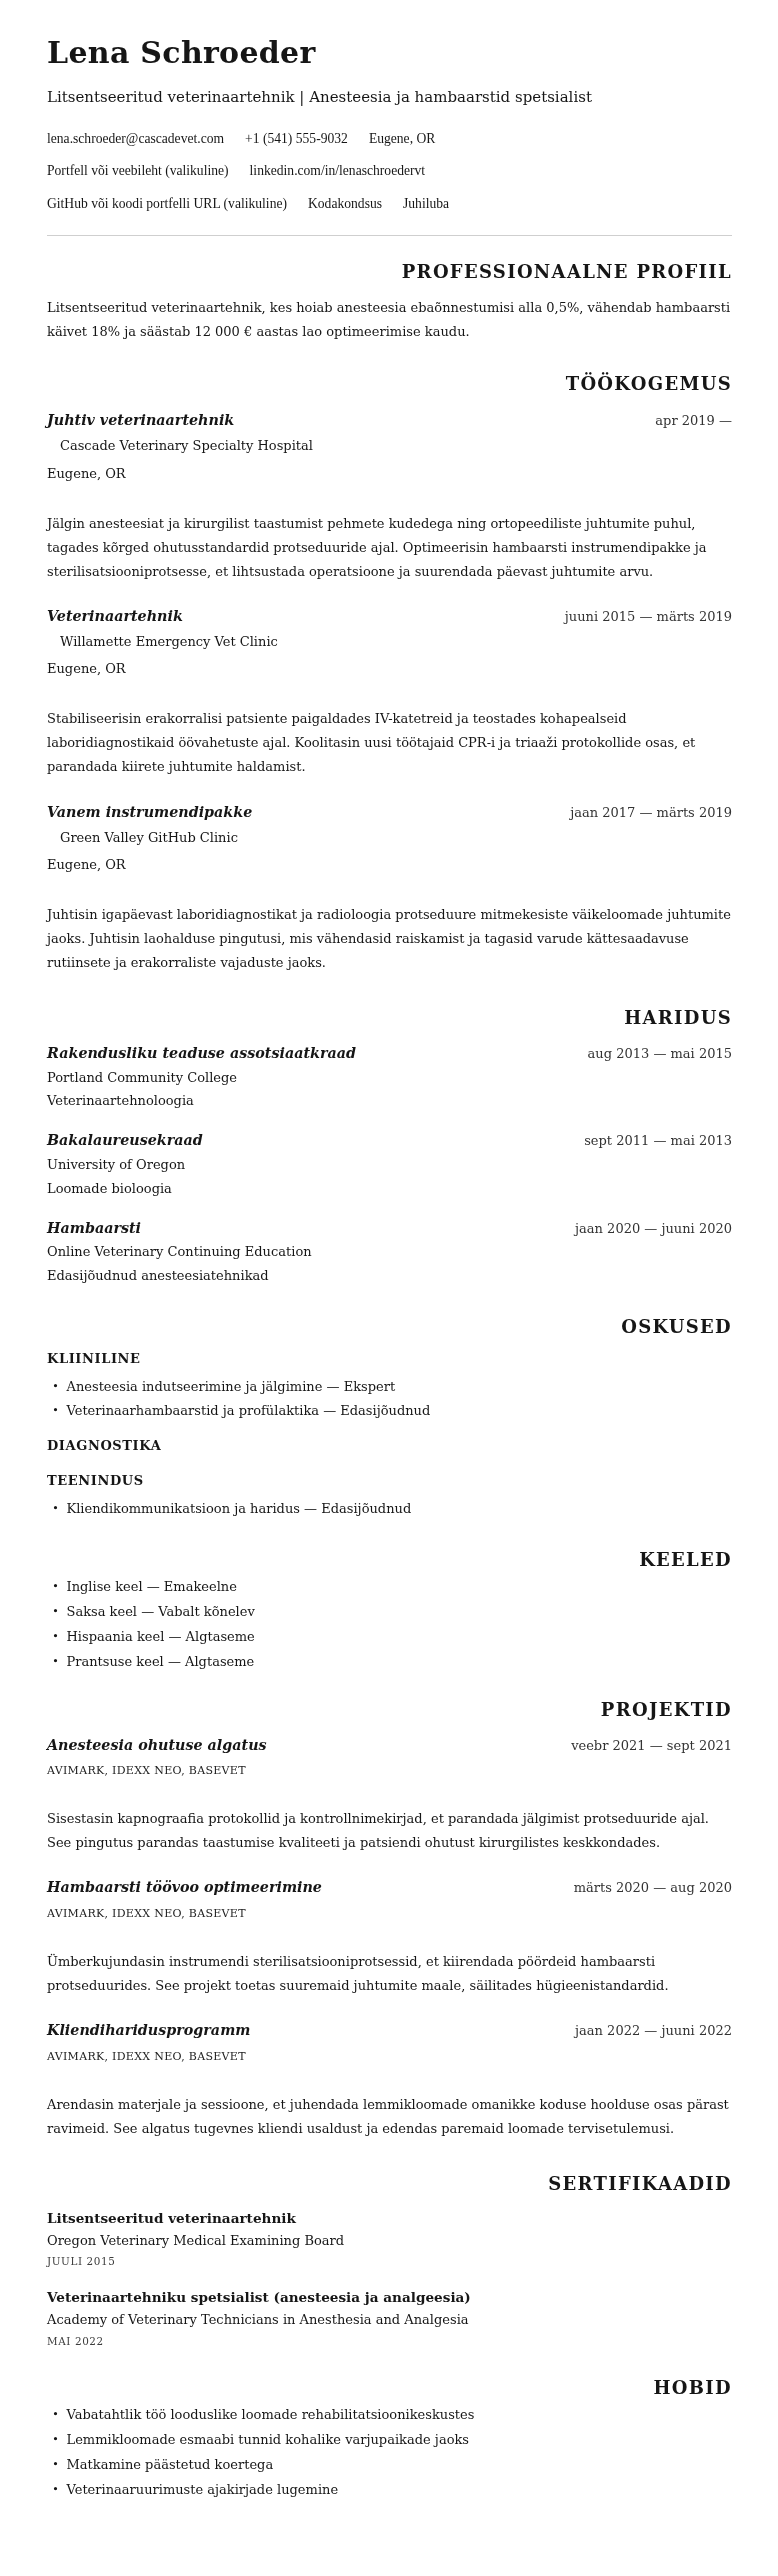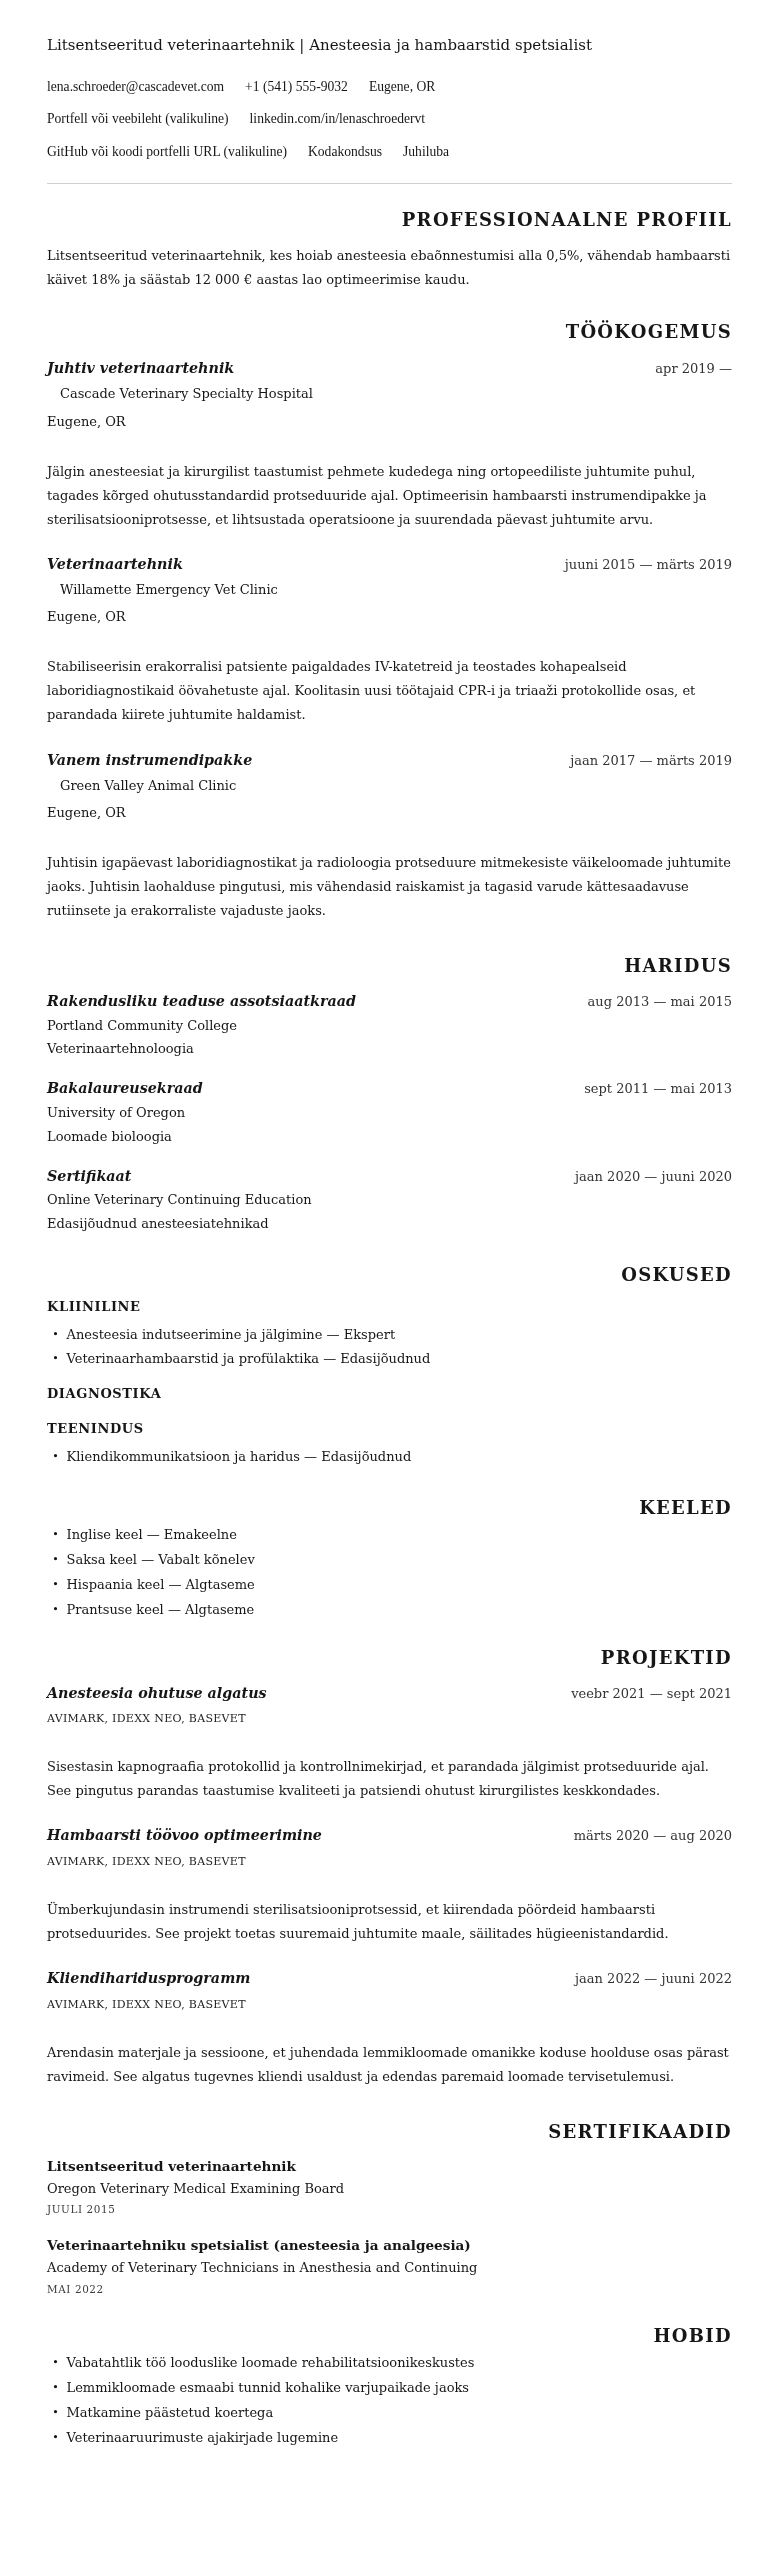--- a/index.html
+++ b/index.html
@@ -52,20 +52,21 @@
   .cert-name { font-size:13.6px; line-height:19.5px; font-weight:700; margin-top:19.5px; }
   .cert-name.first { margin-top:17px; }
   .cert-issuer { font-size:13px; line-height:17px; margin-top:3.9px; }
   .cert-date { font-size:10.4px; line-height:14.3px; letter-spacing:0.6px; color:#3d3d3d; margin-top:5.2px; }
 </style>
 </head>
 <body>
 
 <div class="page">
 
+  <h1 class="name">Lena Schroeder</h1>
   <div class="tagline">Litsentseeritud veterinaartehnik | Anesteesia ja hambaarstid spetsialist</div>
 
   <div class="contact-row">
     <span>lena.schroeder@cascadevet.com</span>
     <span>+1 (541) 555-9032</span>
     <span>Eugene, OR</span>
   </div>
   <div class="contact-row">
     <span>Portfell või veebileht (valikuline)</span>
     <span>linkedin.com/in/lenaschroedervt</span>
@@ -101,21 +102,21 @@
     <div class="entry-company">Willamette Emergency Vet Clinic</div>
     <div class="entry-location">Eugene, OR</div>
     <p class="entry-desc">Stabiliseerisin erakorralisi patsiente paigaldades IV-katetreid ja teostades kohapealseid laboridiagnostikaid öövahetuste ajal. Koolitasin uusi töötajaid CPR-i ja triaaži protokollide osas, et parandada kiirete juhtumite haldamist.</p>
   </div>
 
   <div>
     <div class="entry-head">
       <span class="entry-title">Vanem instrumendipakke</span>
       <span class="entry-date">jaan 2017 — märts 2019</span>
     </div>
-    <div class="entry-company">Green Valley Animal Clinic</div>
+    <div class="entry-company">Green Valley GitHub Clinic</div>
     <div class="entry-location">Eugene, OR</div>
     <p class="entry-desc">Juhtisin igapäevast laboridiagnostikat ja radioloogia protseduure mitmekesiste väikeloomade juhtumite jaoks. Juhtisin laohalduse pingutusi, mis vähendasid raiskamist ja tagasid varude kättesaadavuse rutiinsete ja erakorraliste vajaduste jaoks.</p>
   </div>
 
   <div class="sec-h gap-lg">HARIDUS</div>
 
   <div>
     <div class="entry-head edu-first">
       <span class="entry-title">Rakendusliku teaduse assotsiaatkraad</span>
       <span class="entry-date">aug 2013 — mai 2015</span>
@@ -128,21 +129,21 @@
     <div class="entry-head edu">
       <span class="entry-title">Bakalaureusekraad</span>
       <span class="entry-date">sept 2011 — mai 2013</span>
     </div>
     <div class="entry-school">University of Oregon</div>
     <div class="entry-field">Loomade bioloogia</div>
   </div>
 
   <div>
     <div class="entry-head edu">
-      <span class="entry-title">Sertifikaat</span>
+      <span class="entry-title">Hambaarsti</span>
       <span class="entry-date">jaan 2020 — juuni 2020</span>
     </div>
     <div class="entry-school">Online Veterinary Continuing Education</div>
     <div class="entry-field">Edasijõudnud anesteesiatehnikad</div>
   </div>
 
   <div class="sec-h gap-lg">OSKUSED</div>
 
   <div>
     <div class="sub-h first">KLIINILINE</div>
@@ -203,21 +204,21 @@
   <div class="sec-h gap-lg">SERTIFIKAADID</div>
 
   <div>
     <div class="cert-name first">Litsentseeritud veterinaartehnik</div>
     <div class="cert-issuer">Oregon Veterinary Medical Examining Board</div>
     <div class="cert-date">JUULI 2015</div>
   </div>
 
   <div>
     <div class="cert-name">Veterinaartehniku spetsialist (anesteesia ja analgeesia)</div>
-    <div class="cert-issuer">Academy of Veterinary Technicians in Anesthesia and Continuing</div>
+    <div class="cert-issuer">Academy of Veterinary Technicians in Anesthesia and Analgesia</div>
     <div class="cert-date">MAI 2022</div>
   </div>
 
   <div class="sec-h">HOBID</div>
   <ul class="dotlist">
     <li>Vabatahtlik töö looduslike loomade rehabilitatsioonikeskustes</li>
     <li>Lemmikloomade esmaabi tunnid kohalike varjupaikade jaoks</li>
     <li>Matkamine päästetud koertega</li>
     <li>Veterinaaruurimuste ajakirjade lugemine</li>
   </ul>

